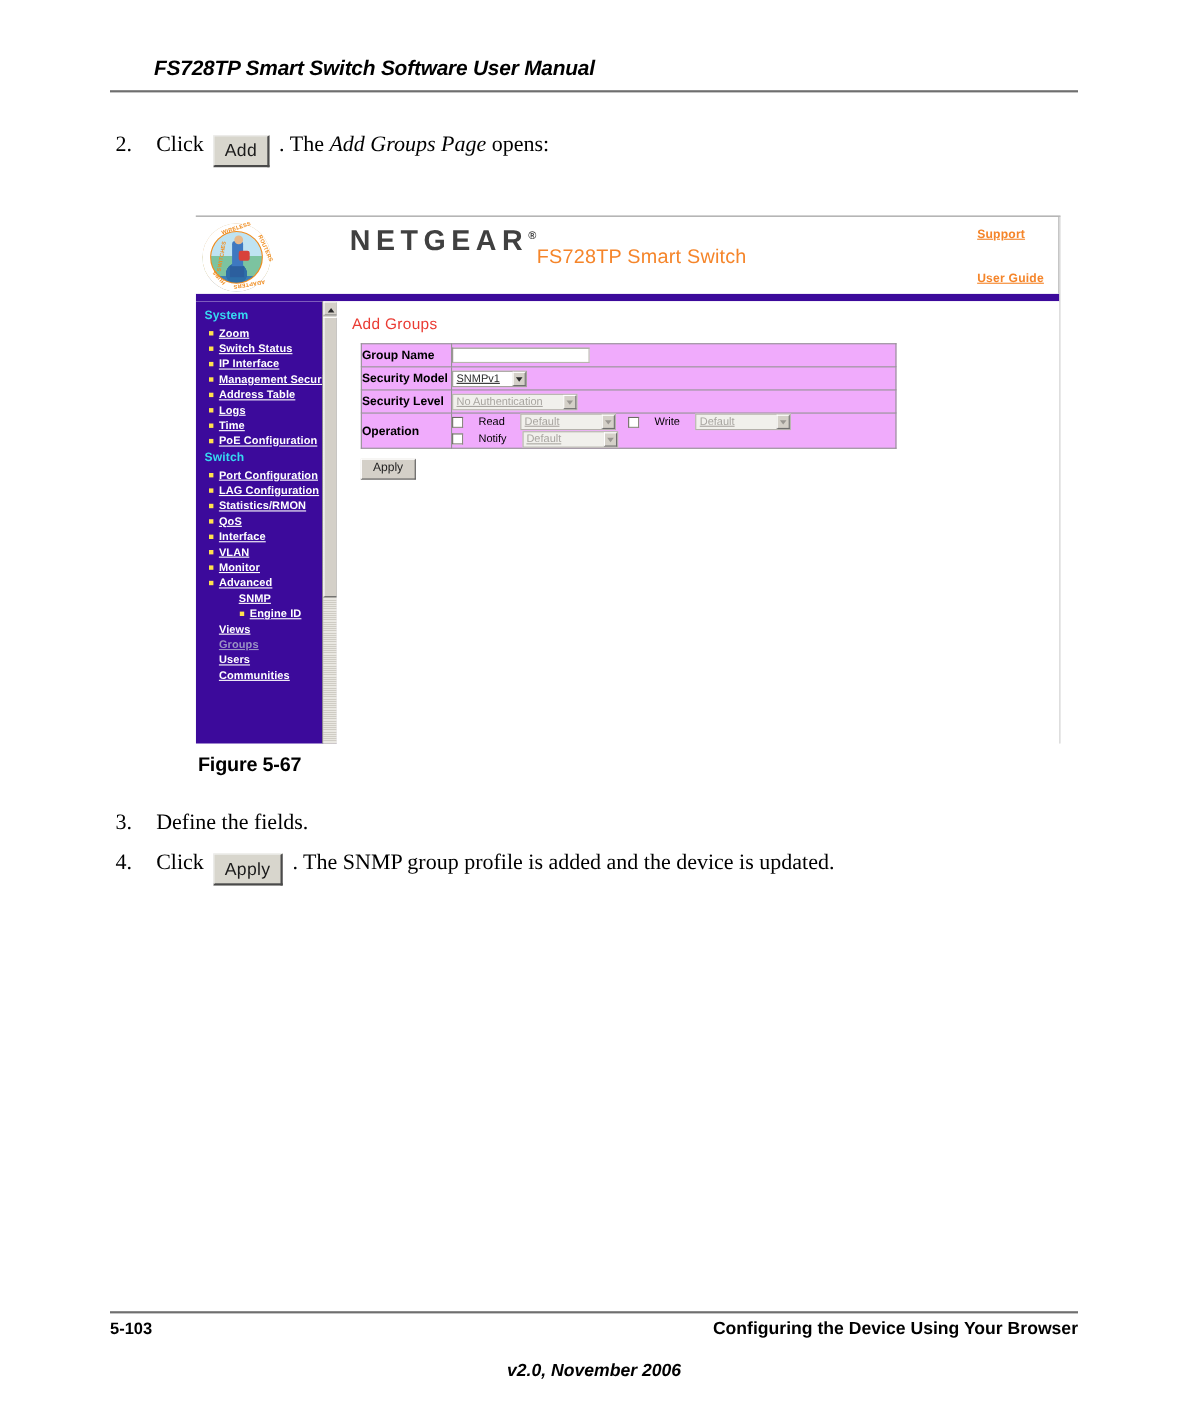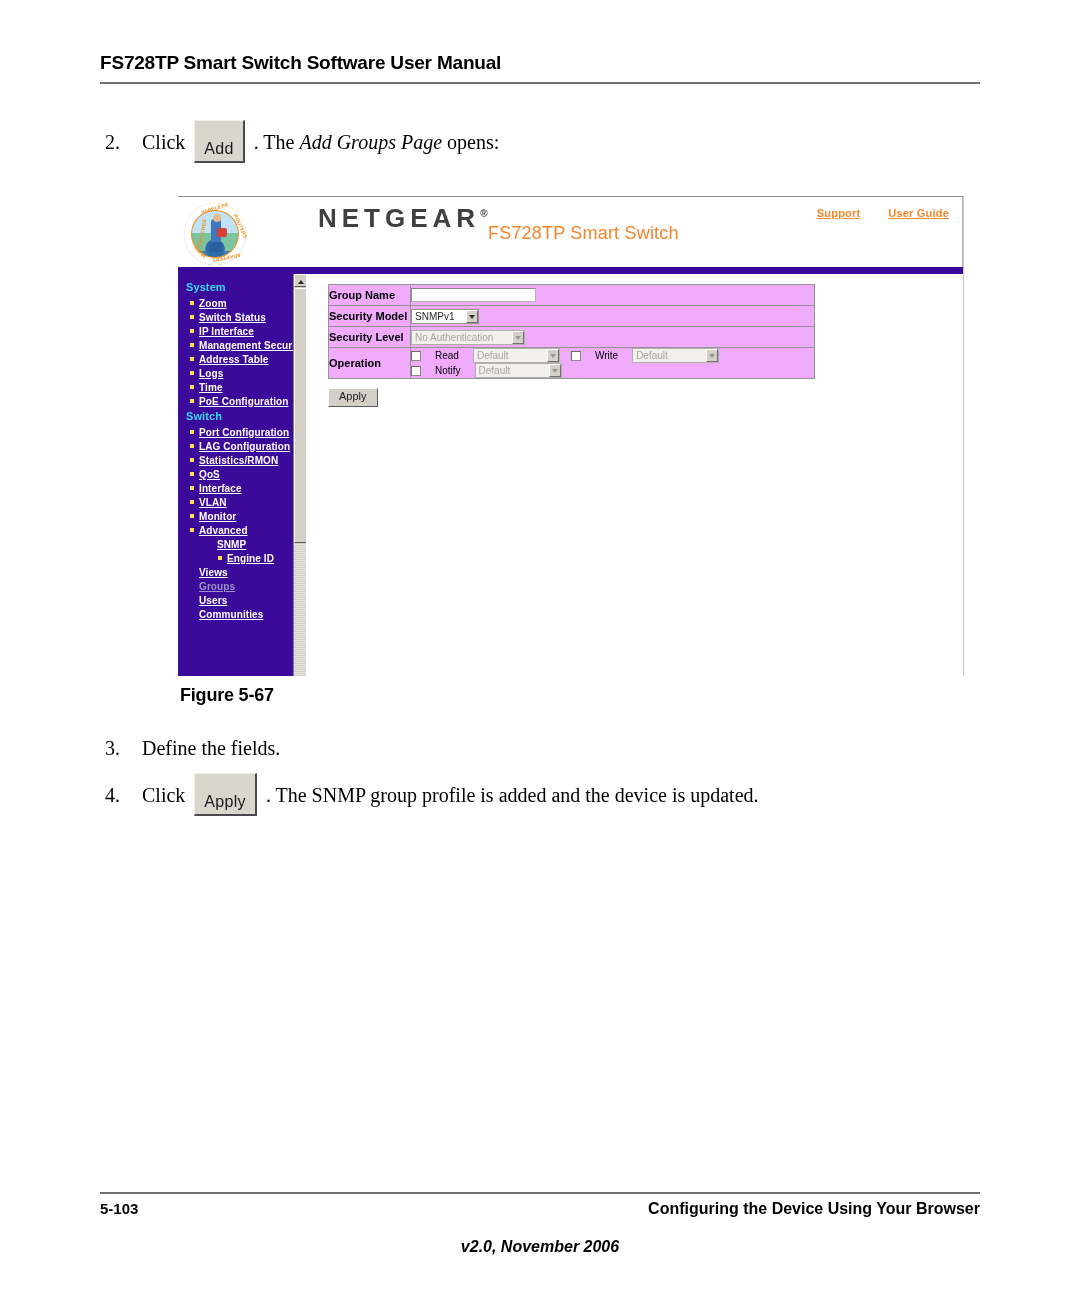--- a/index.html
+++ b/index.html
@@ -17,25 +17,27 @@
 
   
   .doc-header {
     position: absolute;
     left: 100px;
     top: 52px;
     width: 880px;
   }
   .doc-header-title {
     font-family: "Liberation Sans", sans-serif;
+    font-style: italic;
     font-weight: bold;
     font-size: 19px;
     color: #000;
     letter-spacing: -0.2px;
     white-space: nowrap;
+    margin-left: 40px;
   }
   .doc-header-rule {
     margin-top: 8px;
     height: 2px;
     background: #6f6f6f;
     width: 880px;
   }
 
   
   .step {
@@ -62,21 +64,21 @@
     display: inline-block;
     vertical-align: -5px;
     background: #d8d6cd;
     border-top: 1px solid #efefee;
     border-left: 1px solid #efefee;
     border-right: 2px solid #4a4a4a;
     border-bottom: 2px solid #4a4a4a;
     font-family: "Liberation Sans", sans-serif;
     font-size: 16px;
     color: #1a1a1a;
-    padding: 20px 9px 3px 9px;
+    padding: 6px 9px 3px 9px;
     margin: 0 4px;
     line-height: 1.05;
     letter-spacing: 0.3px;
   }
 
   #step2 { left: 100px; top: 120px; }
   #step3 { left: 100px; top: 737px; }
   #step4 { left: 100px; top: 773px; }
 
   
@@ -189,20 +191,21 @@
     font-size: 18px;
     color: #f5852a;
     letter-spacing: 0.2px;
   }
   .ng-links {
     position: absolute;
     right: 14px;
     top: 10px;
     display: flex;
     gap: 28px;
+    flex-direction: column;
   }
   .ng-links a {
     font-family: "Liberation Sans", sans-serif;
     font-size: 11px;
     font-weight: bold;
     color: #f5852a;
     text-decoration: underline;
     letter-spacing: 0.2px;
   }
   .brand-sep {
@@ -385,21 +388,21 @@
     background: #ffffff;
     border: 1px solid #9b9892;
     font-family: "Liberation Sans", sans-serif;
     font-size: 10px;
     color: #2b2b2b;
     vertical-align: middle;
     box-sizing: border-box;
     padding: 0 0 0 3px;
     white-space: nowrap;
   }
-  .sel .cap { padding-right: 4px; }
+  .sel .cap { padding-right: 4px; text-decoration: underline; }
   .sel .arrow {
     width: 12px;
     height: 13px;
     margin-left: auto;
     background: #d4d0c8;
     border: 1px solid #ffffff;
     border-right-color: #6f6f6f;
     border-bottom-color: #6f6f6f;
     box-sizing: border-box;
     position: relative;
@@ -657,20 +660,21 @@
           <a href="#">Communities</a>
         </div>
         <div class="nav-scroll">
         <div class="sb-up"></div>
         <div class="sb-track"></div>
         <div class="sb-thumb"></div>
       </div>
     </div>
 
     <div class="content">
+      <div class="page-title">Add Groups</div>
 
       <table class="form">
         <tbody>
             <tr>
           <td class="lbl">Group Name</td>
           <td class="fld">
             <span class="txtbox"></span>
           </td>
         </tr>
         <tr>

